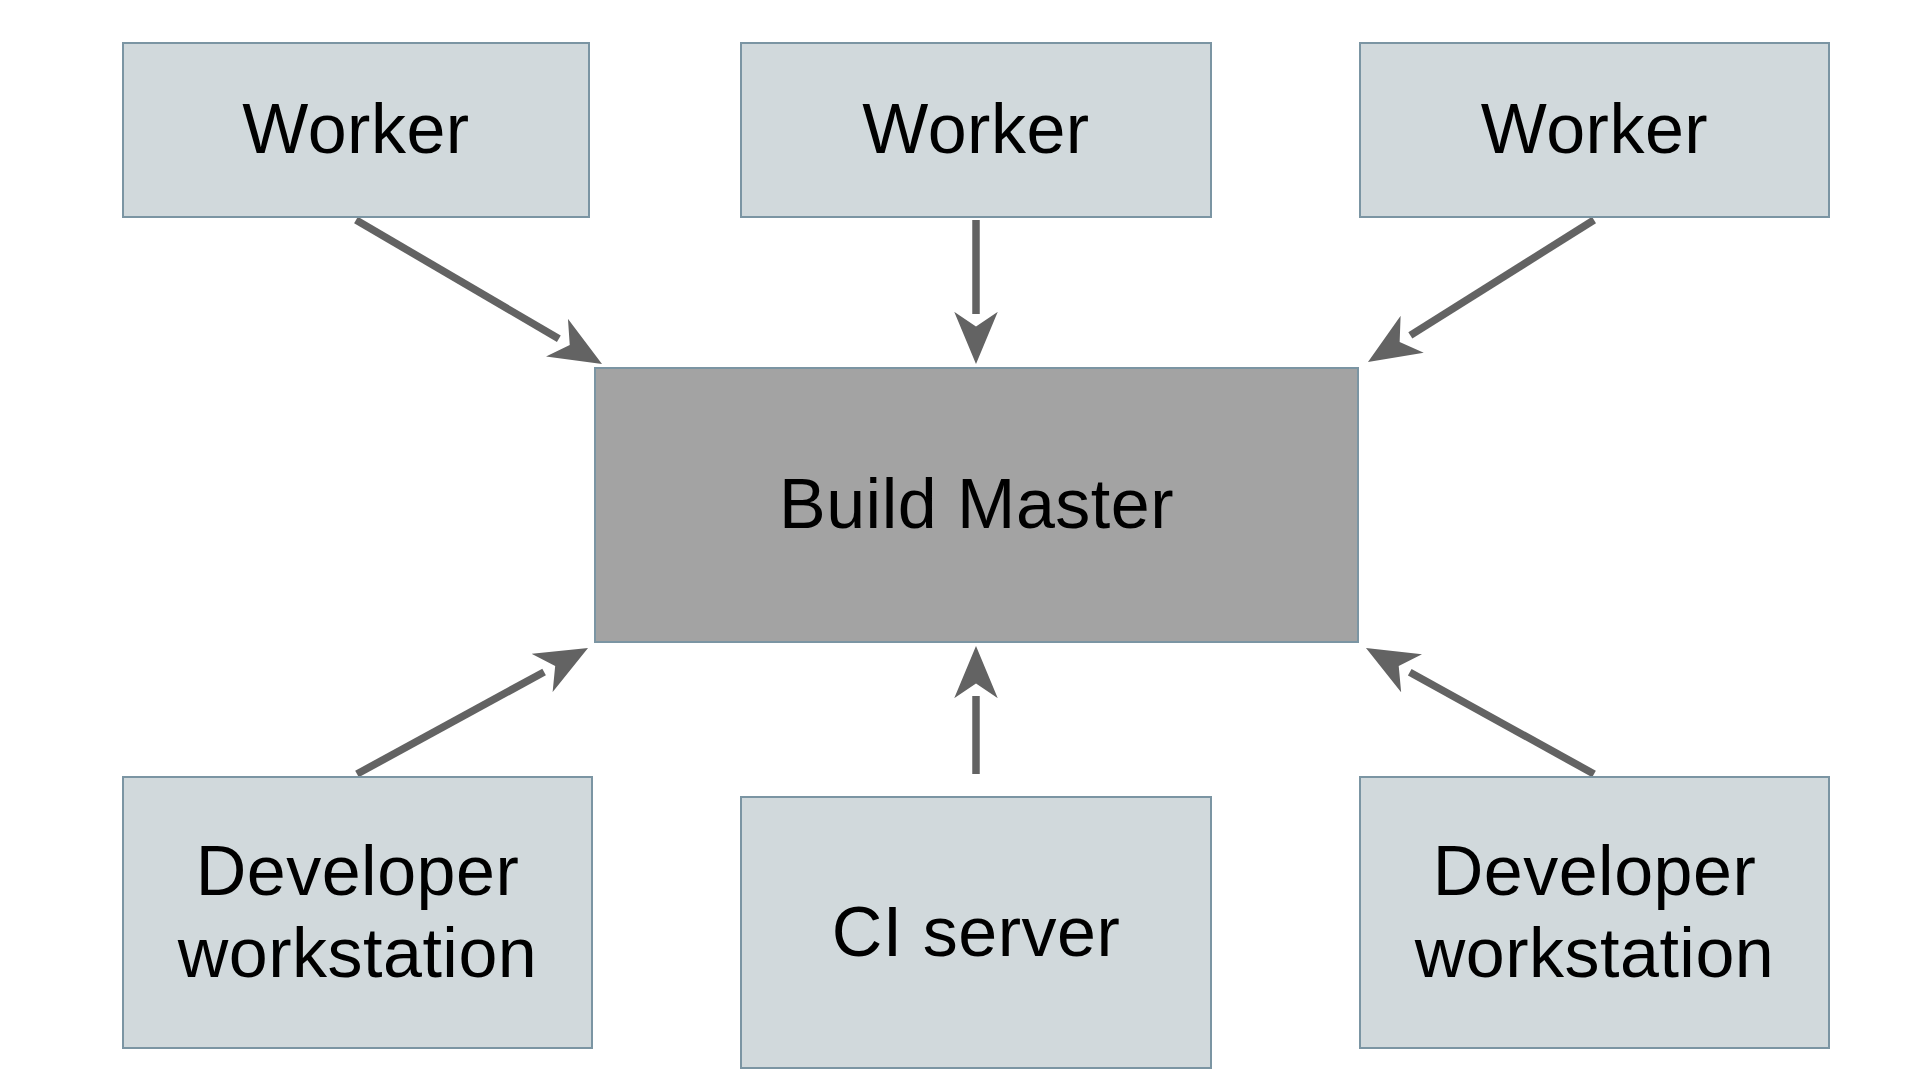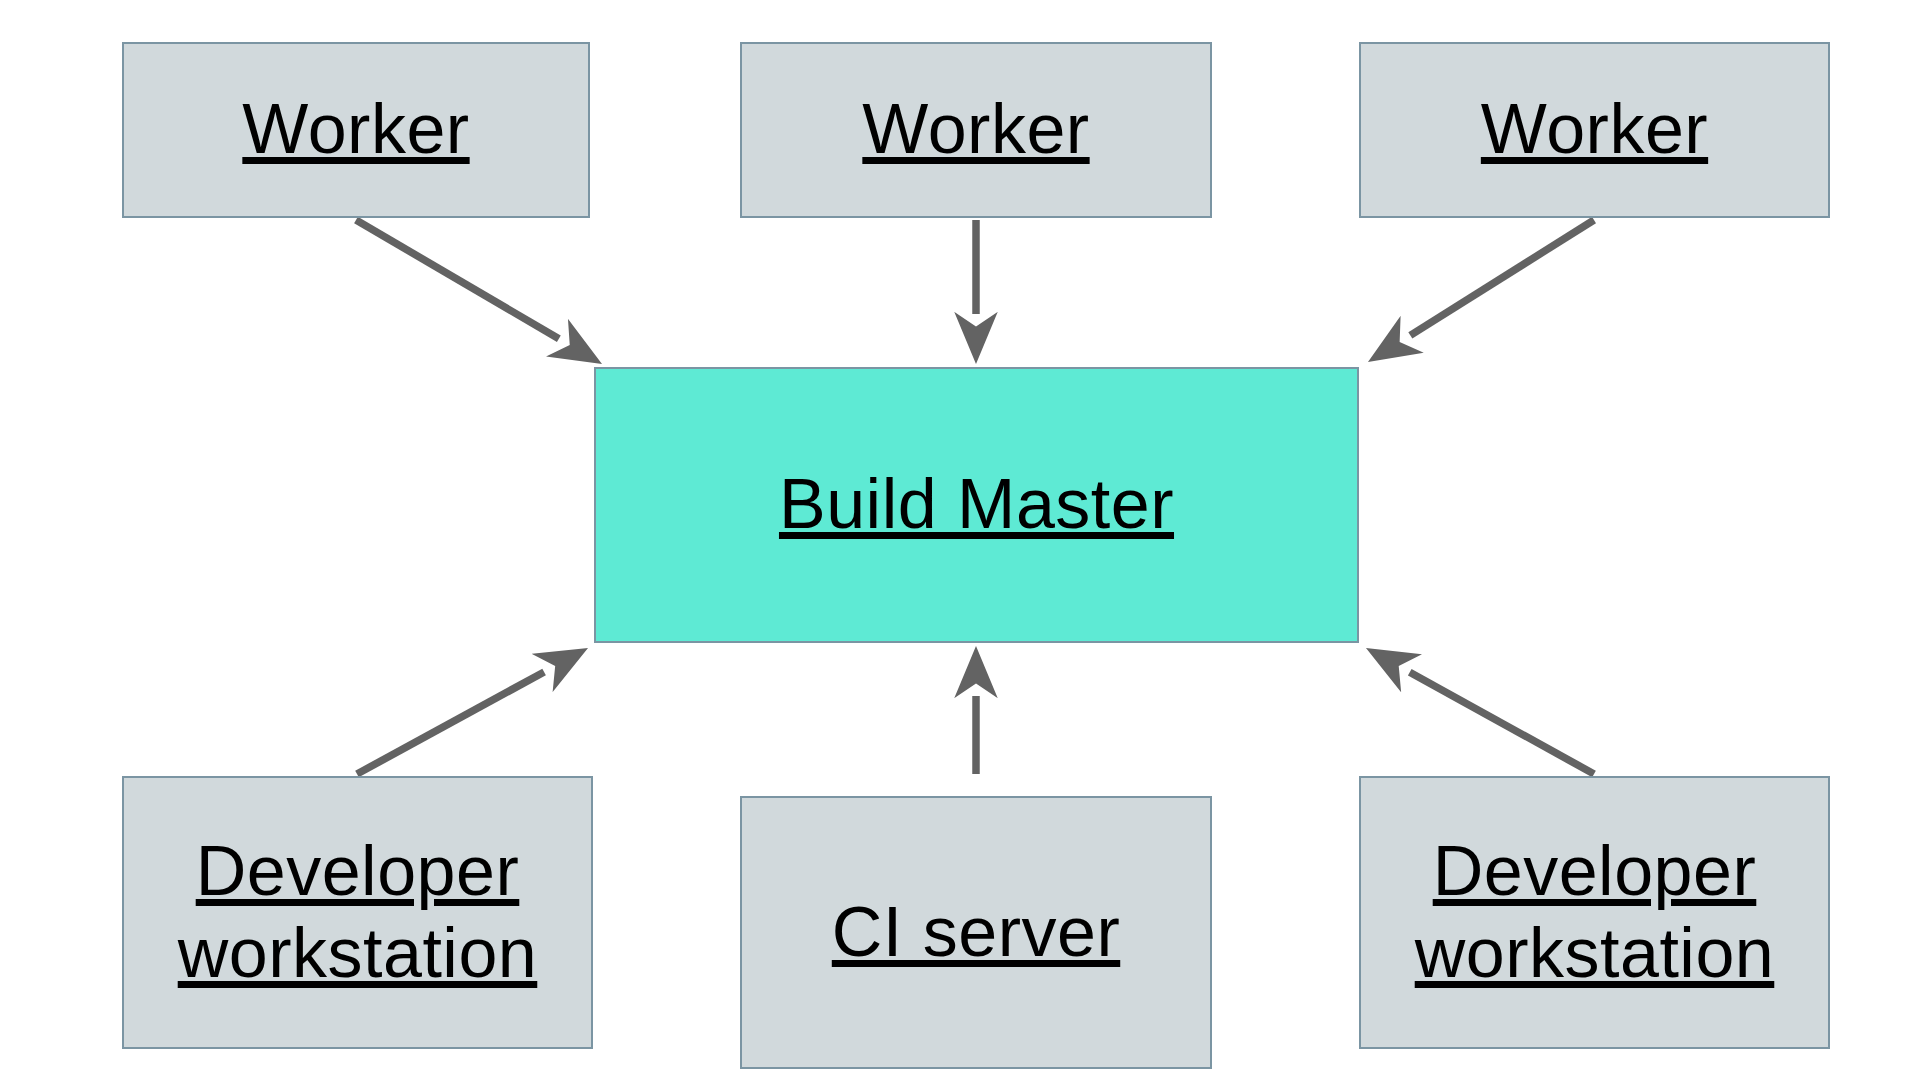--- a/index.html
+++ b/index.html
@@ -22,21 +22,20 @@
     box-sizing: border-box;
     border: 2.5px solid #7b95a3;
     display: flex;
     align-items: center;
     justify-content: flex-start;
     text-align: center;
     font-size: 70px;
     line-height: 1.17;
     padding: 0 28px;
     letter-spacing: 0.5px;
-    text-decoration: underline;
   }
   .node .label { width: 100%; }
 </style>
 </head>
 <body style="background: rgb(255, 255, 255);">
 
 <div class="canvas">
   <svg id="edges" viewBox="0 0 1910 1090" xmlns="http://www.w3.org/2000/svg">
     <defs>
       <marker id="arrow-head" viewBox="0 0 12 10" refX="0.5" refY="5" markerWidth="7" markerHeight="5.8" orient="auto">
@@ -53,21 +52,21 @@
   <div id="nodes">
       <div class="node" style="left: 122px; top: 42px; width: 468px; height: 176px; background: rgb(209, 217, 220); border-color: rgb(123, 149, 163); color: rgb(0, 0, 0);">
         <div class="label">Worker</div>
       </div>
       <div class="node" style="left: 740px; top: 42px; width: 472px; height: 176px; background: rgb(209, 217, 220); border-color: rgb(123, 149, 163); color: rgb(0, 0, 0);">
         <div class="label">Worker</div>
       </div>
       <div class="node" style="left: 1359px; top: 42px; width: 471px; height: 176px; background: rgb(209, 217, 220); border-color: rgb(123, 149, 163); color: rgb(0, 0, 0);">
         <div class="label">Worker</div>
       </div>
-      <div class="node" style="left: 594px; top: 367px; width: 765px; height: 276px; background: #5eead4; border-color: rgb(123, 149, 163); color: rgb(0, 0, 0);">
+      <div class="node" style="left: 594px; top: 367px; width: 765px; height: 276px; background: #a3a3a3; border-color: rgb(123, 149, 163); color: rgb(0, 0, 0);">
         <div class="label">Build Master</div>
       </div>
       <div class="node" style="left: 122px; top: 776px; width: 471px; height: 273px; background: rgb(209, 217, 220); border-color: rgb(123, 149, 163); color: rgb(0, 0, 0);">
         <div class="label">Developer workstation</div>
       </div>
       <div class="node" style="left: 740px; top: 796px; width: 472px; height: 273px; background: rgb(209, 217, 220); border-color: rgb(123, 149, 163); color: rgb(0, 0, 0);">
         <div class="label">CI server</div>
       </div>
       <div class="node" style="left: 1359px; top: 776px; width: 471px; height: 273px; background: rgb(209, 217, 220); border-color: rgb(123, 149, 163); color: rgb(0, 0, 0);">
         <div class="label">Developer workstation</div>

